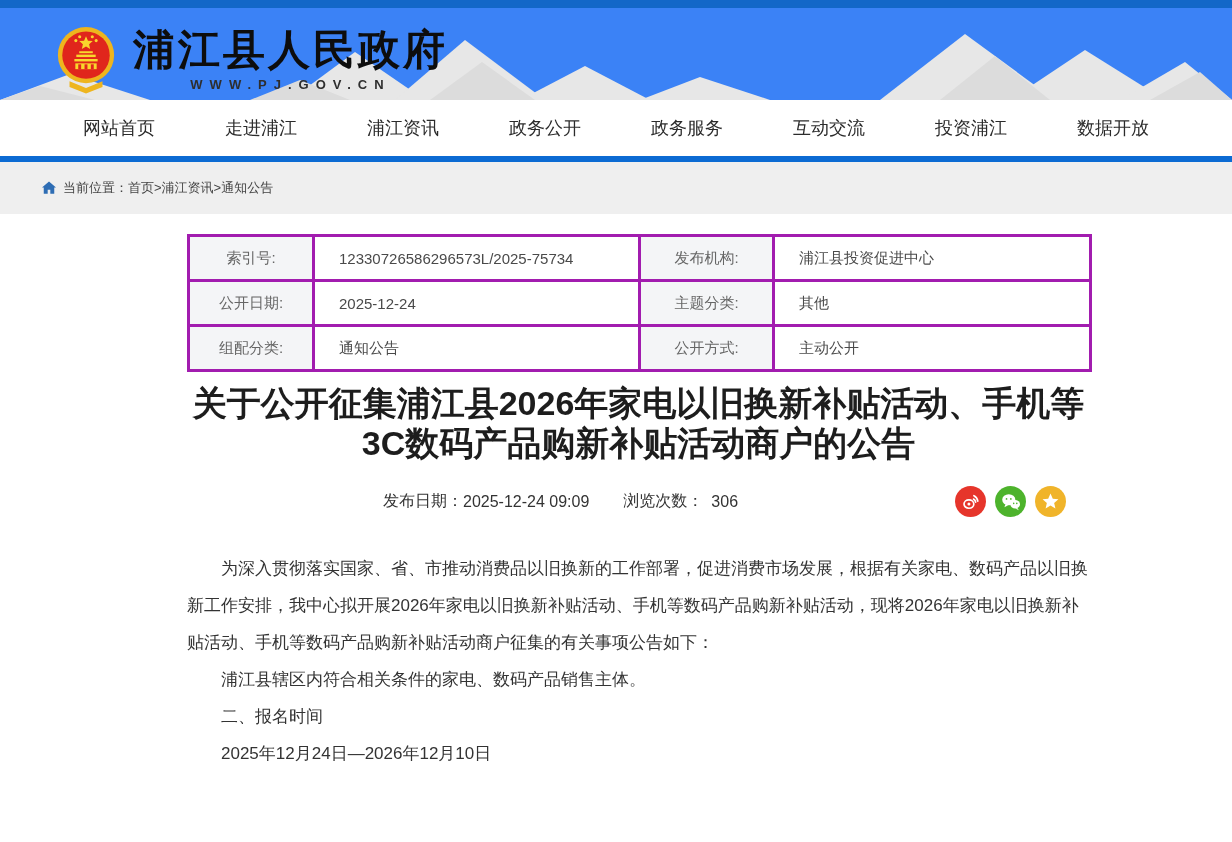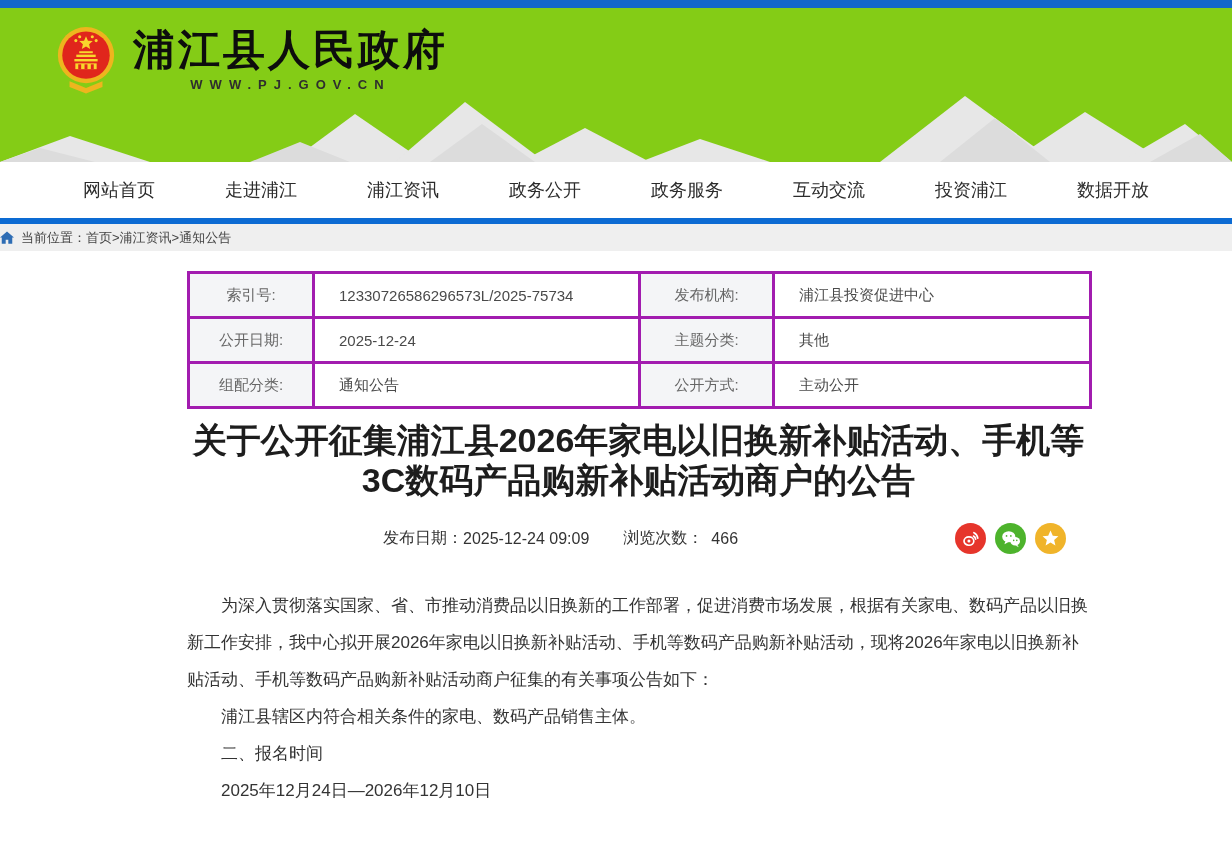--- a/index.html
+++ b/index.html
@@ -5,35 +5,35 @@
   html,body{margin:0;padding:0;}
   body{
     width:1232px;
     background:#ffffff;
     font-family:"Liberation Sans",sans-serif;
     -webkit-font-smoothing:antialiased;
   }
   
   .topbar{height:8px;background:#1367c8;}
   
-  .header{height:154px;background:#84cc16;position:relative;overflow:hidden;}
+  .header{height:92px;background:#3b82f6;position:relative;overflow:hidden;}
   .mountains{position:absolute;left:0;bottom:0;width:1232px;height:78px;z-index:1;}
   .brand{position:relative;z-index:2;display:flex;align-items:center;padding:16px 0 0 55px;cursor:pointer;width:430px;}
   .brand-text{margin-left:16px;}
   .site-name{
     font-family:"DejaVu Serif",serif;
     font-size:42px;font-weight:900;color:#0d0d0d;letter-spacing:3px;line-height:48px;
   }
   .site-url{font-size:13px;font-weight:bold;color:#2e2e2e;letter-spacing:7px;text-align:center;margin-top:3px;}
   
   .nav{height:46px;background:#ffffff;display:flex;align-items:center;justify-content:space-around;padding:5px 48px;}
   .nav-item{font-size:18px;color:#2b2b2b;cursor:pointer;white-space:nowrap;}
   .nav-underline{height:6px;background:#0c6bd3;}
   
-  .breadcrumb{height:27px;background:#efefef;display:flex;align-items:center;font-size:13px;color:#454545;}
+  .breadcrumb{height:52px;background:#efefef;display:flex;align-items:center;padding-left:42px;font-size:13px;color:#454545;}
   .breadcrumb .home-ico{display:inline-flex;margin-right:7px;margin-top:-1px;}
   .breadcrumb .crumb-path{cursor:pointer;}
   
   .content{width:903px;margin-left:187px;padding-bottom:40px;}
   table.info-table{border-collapse:collapse;table-layout:fixed;width:902px;margin-top:20px;}
   .info-table td{border:3px solid #a21caf;height:40px;font-size:15px;color:#555;}
   .info-table td.lbl{background:#f4f5f7;color:#666;text-align:center;}
   .info-table td.val{padding-left:24px;color:#4a4a4a;}
   
   .article-title{
@@ -160,21 +160,21 @@
 
   <h1 class="article-title">关于公开征集浦江县2026年家电以旧换新补贴活动、手机等3C数码产品购新补贴活动商户的公告</h1>
 
   <div class="meta-row">
     <div class="meta-text">
       <span>发布日期：</span>
       <span>2025-12-24 09:09</span>
       <span class="meta-gap"></span>
       <span>浏览次数：</span>
       <span class="meta-sm-gap"></span>
-      <span>466</span>
+      <span>306</span>
     </div>
     <div class="share">
       <span class="share-btn weibo">
         <svg width="19" height="19" viewBox="0 0 24 24">
           <g fill="none" stroke="#ffffff" stroke-width="2.1" stroke-linecap="round">
             <ellipse cx="10" cy="15.2" rx="6.2" ry="5.3"></ellipse>
             <path d="M16.3 4.6a8.6 8.6 0 0 1 4.9 6.9"></path>
             <path d="M15.8 9a4.6 4.6 0 0 1 2.7 3.7"></path>
           </g>
           <circle cx="10" cy="15.2" r="1.9" fill="#ffffff"></circle>

